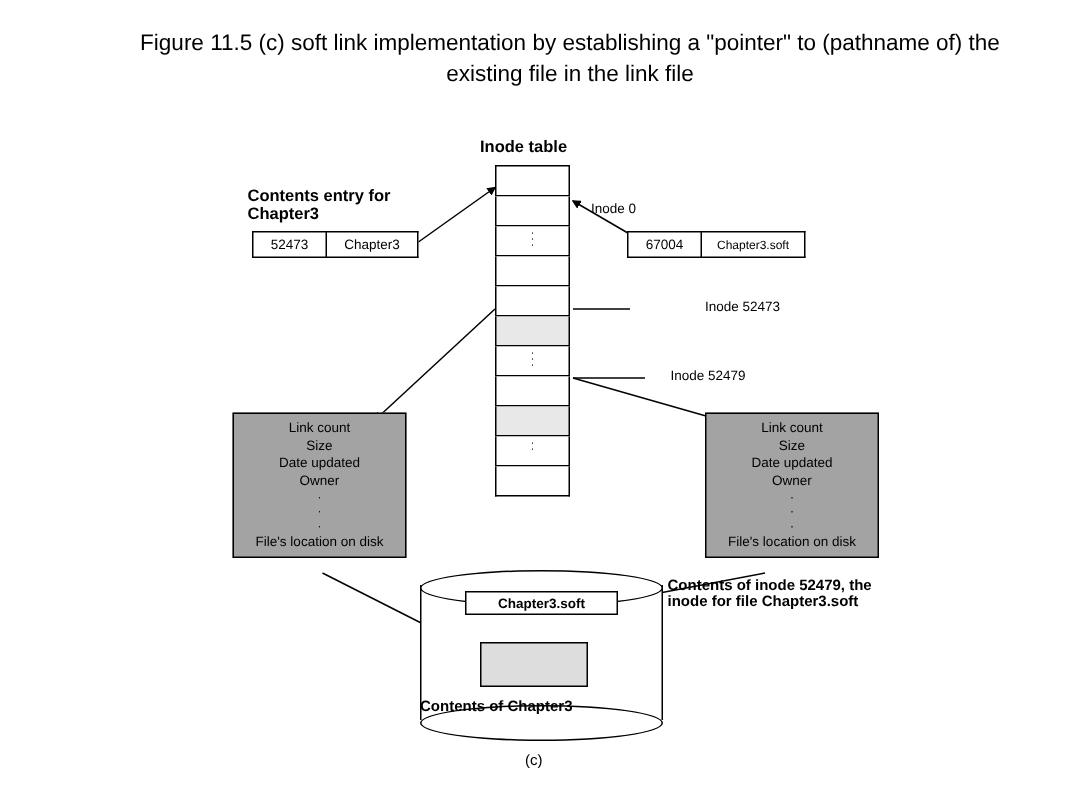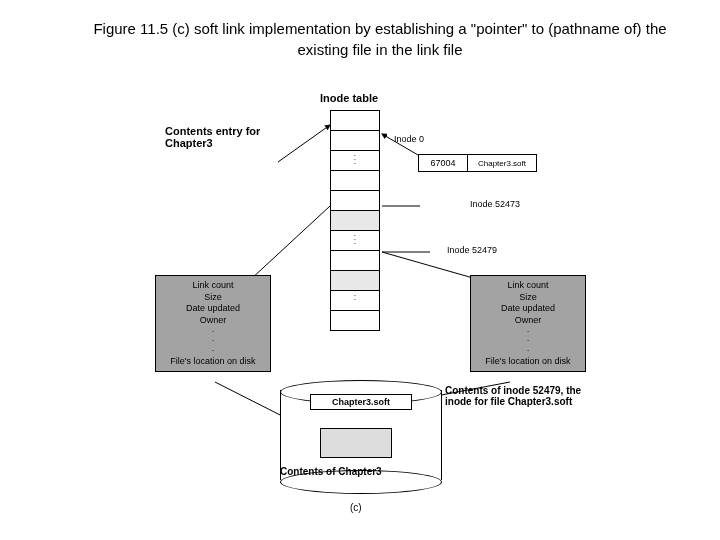--- a/index.html
+++ b/index.html
@@ -169,20 +169,24 @@
     <div class="inode-cell"></div>
     <div class="inode-cell hi"></div>
     <div class="inode-cell dots">·<br>·<br>·</div>
     <div class="inode-cell"></div>
     <div class="inode-cell hi"></div>
     <div class="inode-cell dots">·<br>·</div>
     <div class="inode-cell"></div>
   </div>
 
   <div class="label" style="left:165px; top:55px; width:130px;">Contents entry for Chapter3</div>
+  <div style="position:absolute; left:168px; top:84px; display:flex;">
+    <div class="cell" style="width:48px; height:16px;">52473</div>
+    <div class="cell" style="width:60px; height:16px; border-left:none;">Chapter3</div>
+  </div>
 
   <div style="position:absolute; left:418px; top:84px; display:flex;">
     <div class="cell" style="width:48px; height:16px;">67004</div>
     <div class="cell" style="width:68px; height:16px; border-left:none; font-size:8px;">Chapter3.soft</div>
   </div>
 
   <div class="label tiny" style="left:440px; top:130px; width:80px; text-align:right;">Inode 52473</div>
   <div class="label tiny" style="left:432px; top:176px; width:80px; text-align:center;">Inode 52479</div>
 
   <div class="attr-box" style="left:155px; top:205px;">

